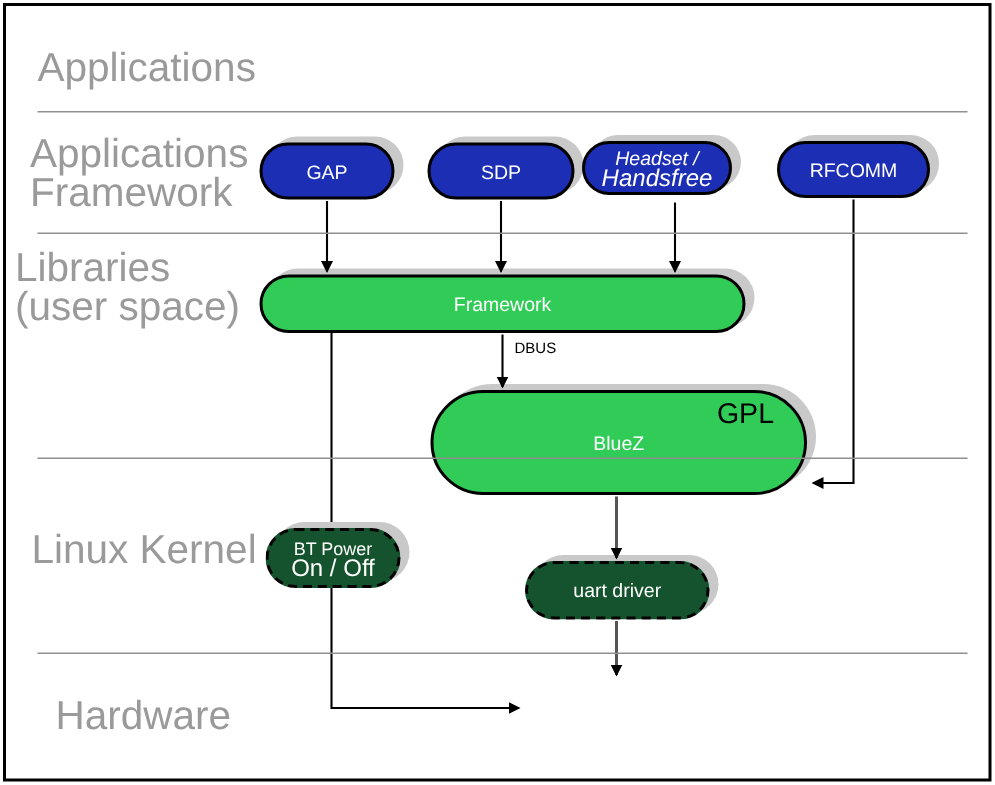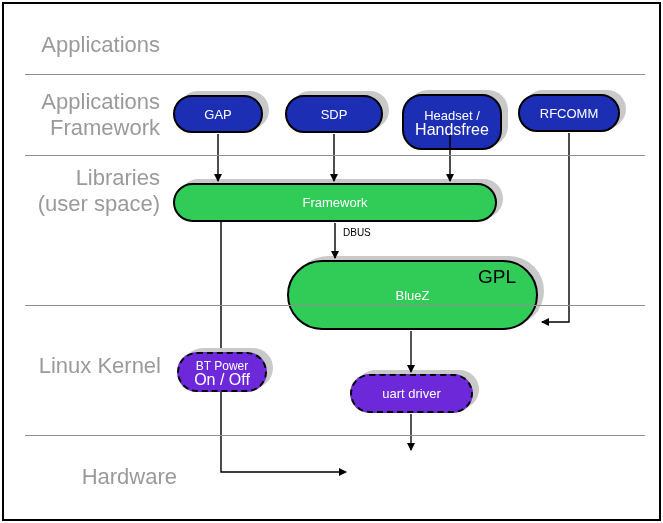--- a/index.html
+++ b/index.html
@@ -14,33 +14,33 @@
     position:absolute; left:2px; top:2px; right:2px; bottom:2px;
     border:2px solid #000;
     pointer-events:none;
     z-index:6;
   }
   .separator {
     position:absolute; left:25px; width:620px; height:1px;
     background:#8f8f8f; z-index:4;
   }
   .layer-label {
-    position:absolute; color:#9a9a9a; font-size:22px; line-height:26px;
-    text-align:right; z-index:1; white-space:nowrap;
+    position:absolute; color:#9a9a9a; font-size:27px; line-height:26px;
+    text-align:left; z-index:1; white-space:nowrap;
   }
   .node {
     position:absolute; box-sizing:border-box; z-index:2;
     display:flex; flex-direction:column; align-items:center; justify-content:center;
     border:2px solid #000; color:#fff; font-size:13px; line-height:15px;
     box-shadow:6px -4px 0 #c9c9c9;
   }
   .node .sub { font-size:16px; line-height:13px; }
   .blue  { background:#1b2eb4; }
   .green { background:#31cb58; }
-  .red   { background:#6d28d9; border-style:dashed; }
+  .red   { background:#14532d; border-style:dashed; }
   .red.solid { border-style:solid; }
   .badge-gpl {
     position:absolute; top:7px; right:20px;
     color:#000; font-size:19px;
   }
   .edge-label {
     position:absolute; color:#000; font-size:10px; z-index:3; white-space:nowrap;
   }
   svg.wires { position:absolute; left:0; top:0; }
   #wires-under { z-index:1; }
@@ -88,21 +88,21 @@
 
 
   <div class="node blue" style="left:173px; top:95px; width:90px; height:38px; border-radius:19px;">
     <span>GAP</span>
   </div>
 
   <div class="node blue" style="left:285px; top:95px; width:98px; height:38px; border-radius:19px;">
     <span>SDP</span>
   </div>
 
-  <div class="node blue" style="left:402px; top:94px; width:100px; height:56px; border-radius:20px;">
+  <div class="node blue" style="left:388px; top:94px; width:100px; height:36px; border-radius:20px;font-style:italic;">
     <span>Headset /</span>
     <span class="sub">Handsfree</span>
   </div>
 
   <div class="node blue" style="left:518px; top:94px; width:102px; height:38px; border-radius:19px;">
     <span>RFCOMM</span>
   </div>
 
   <div class="node green" style="left:173px; top:183px; width:324px; height:39px; border-radius:20px;">
     <span>Framework</span>

